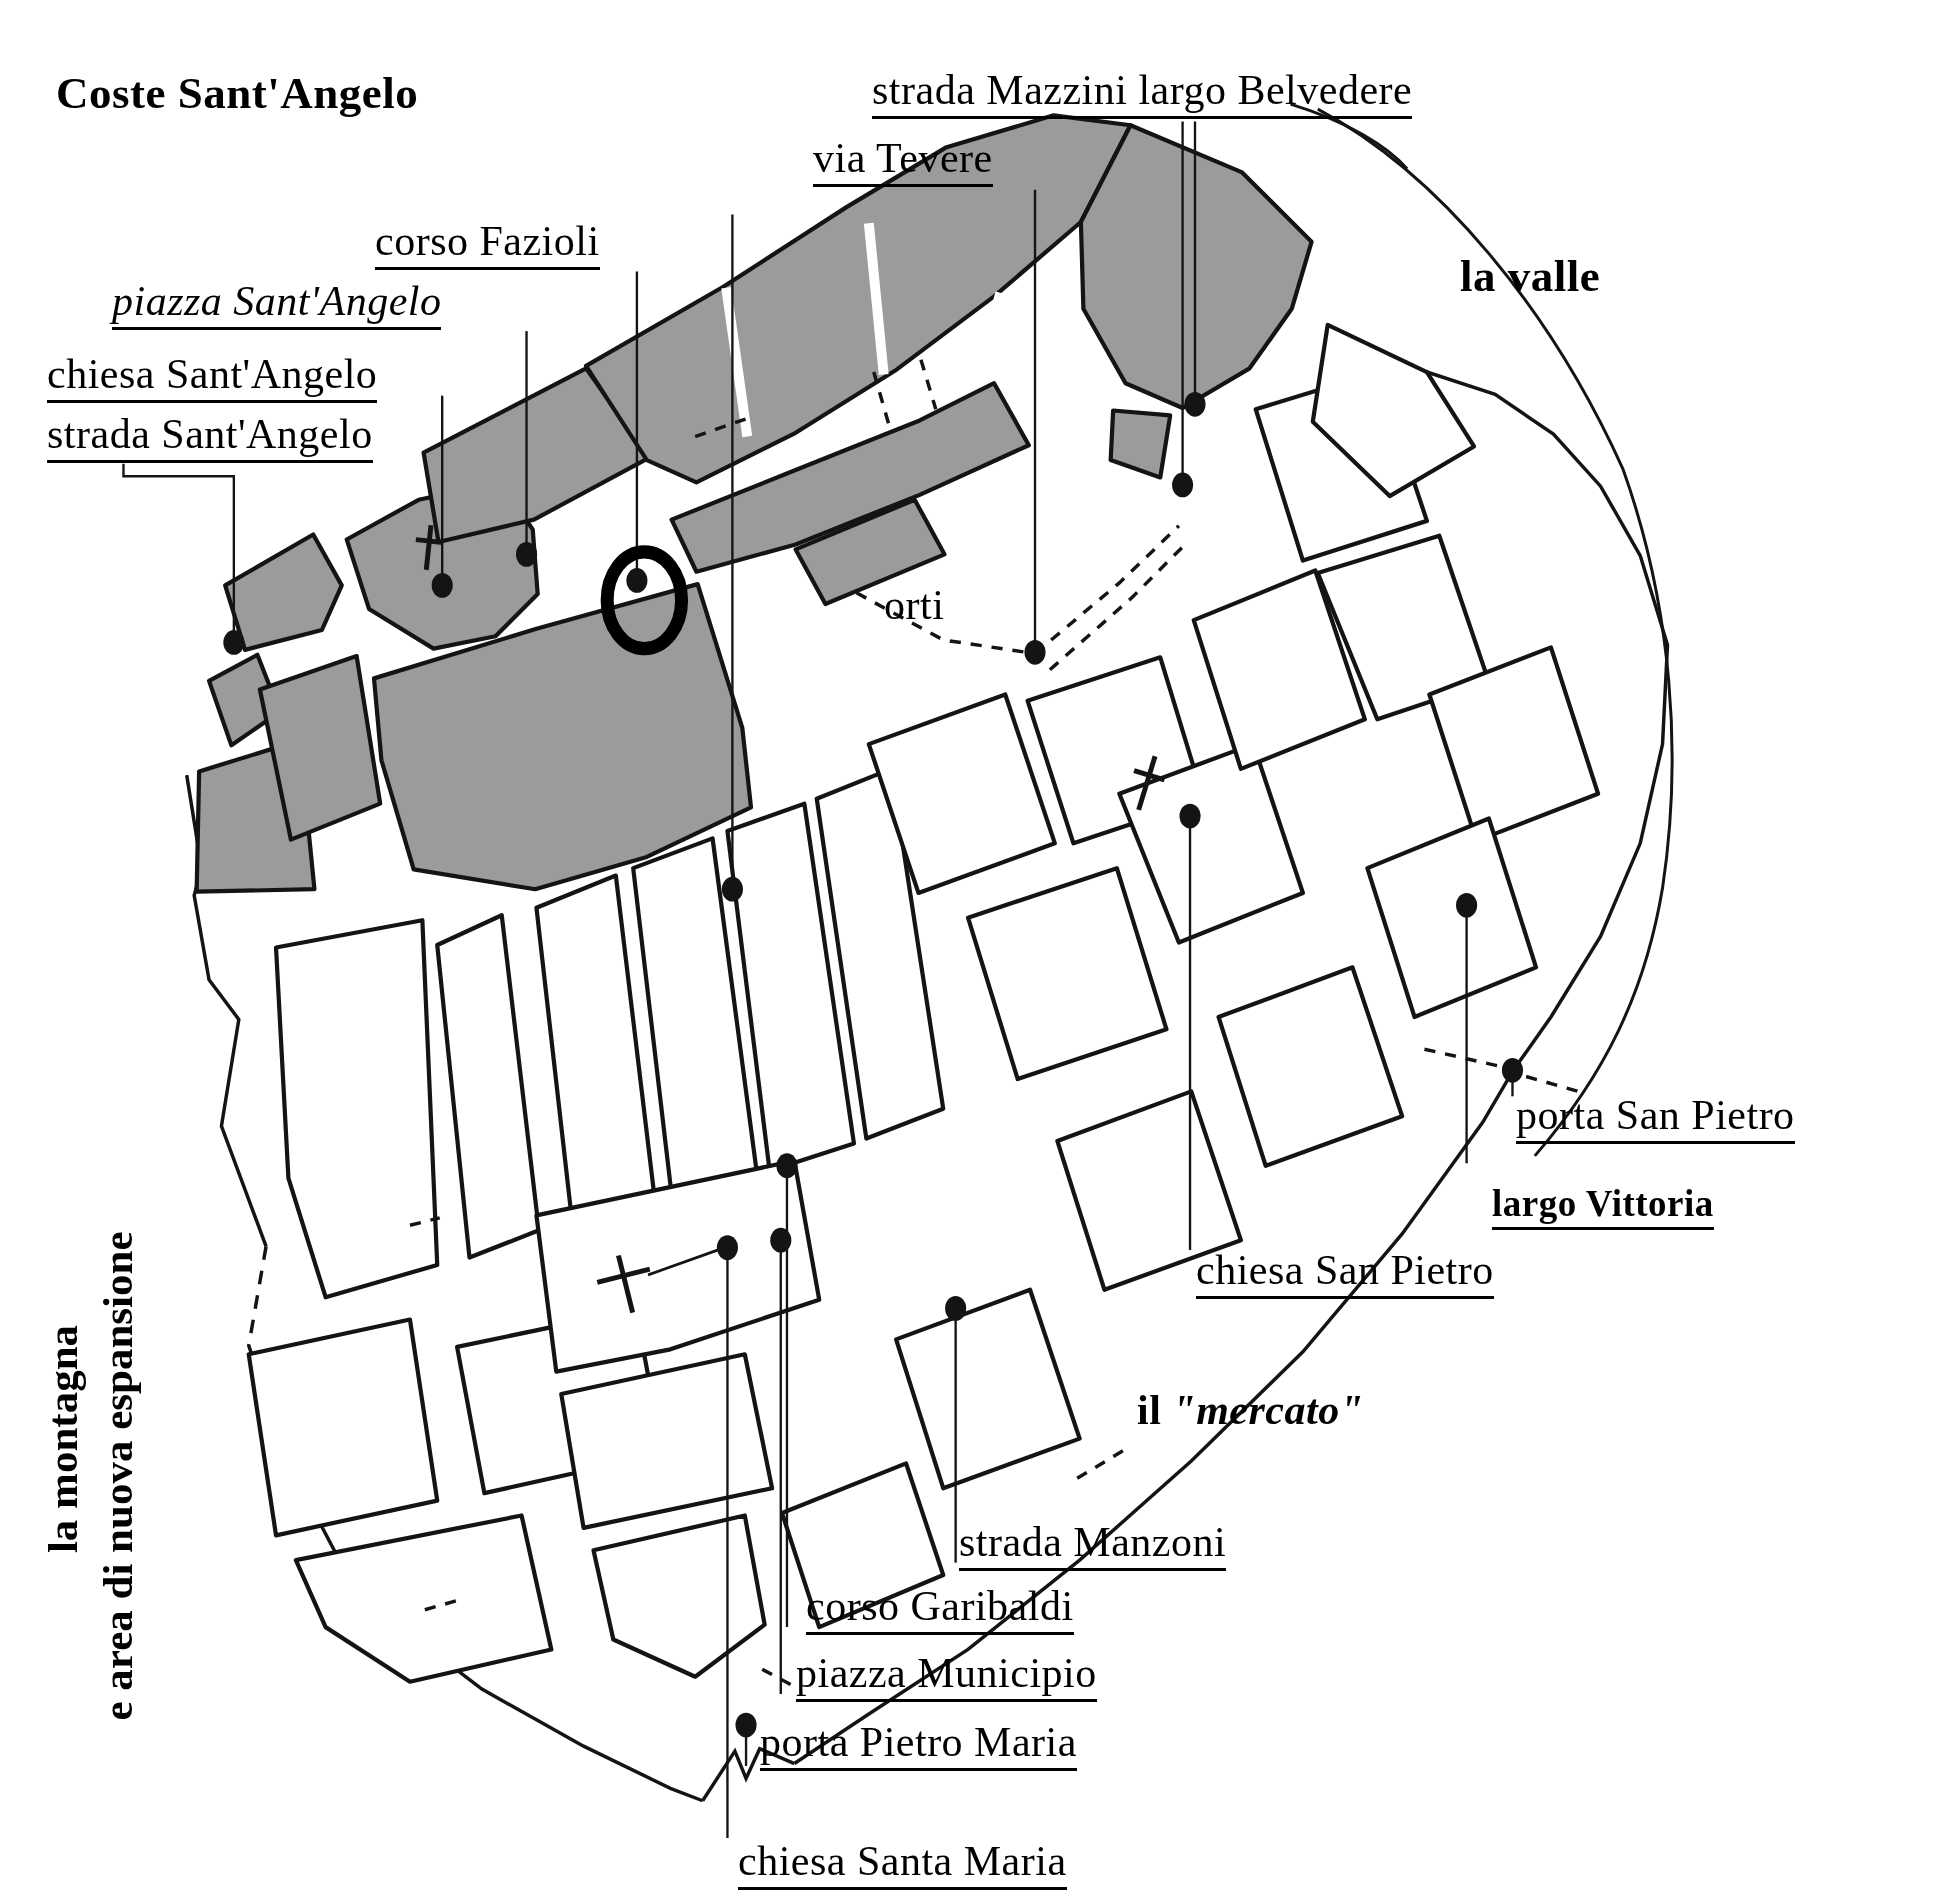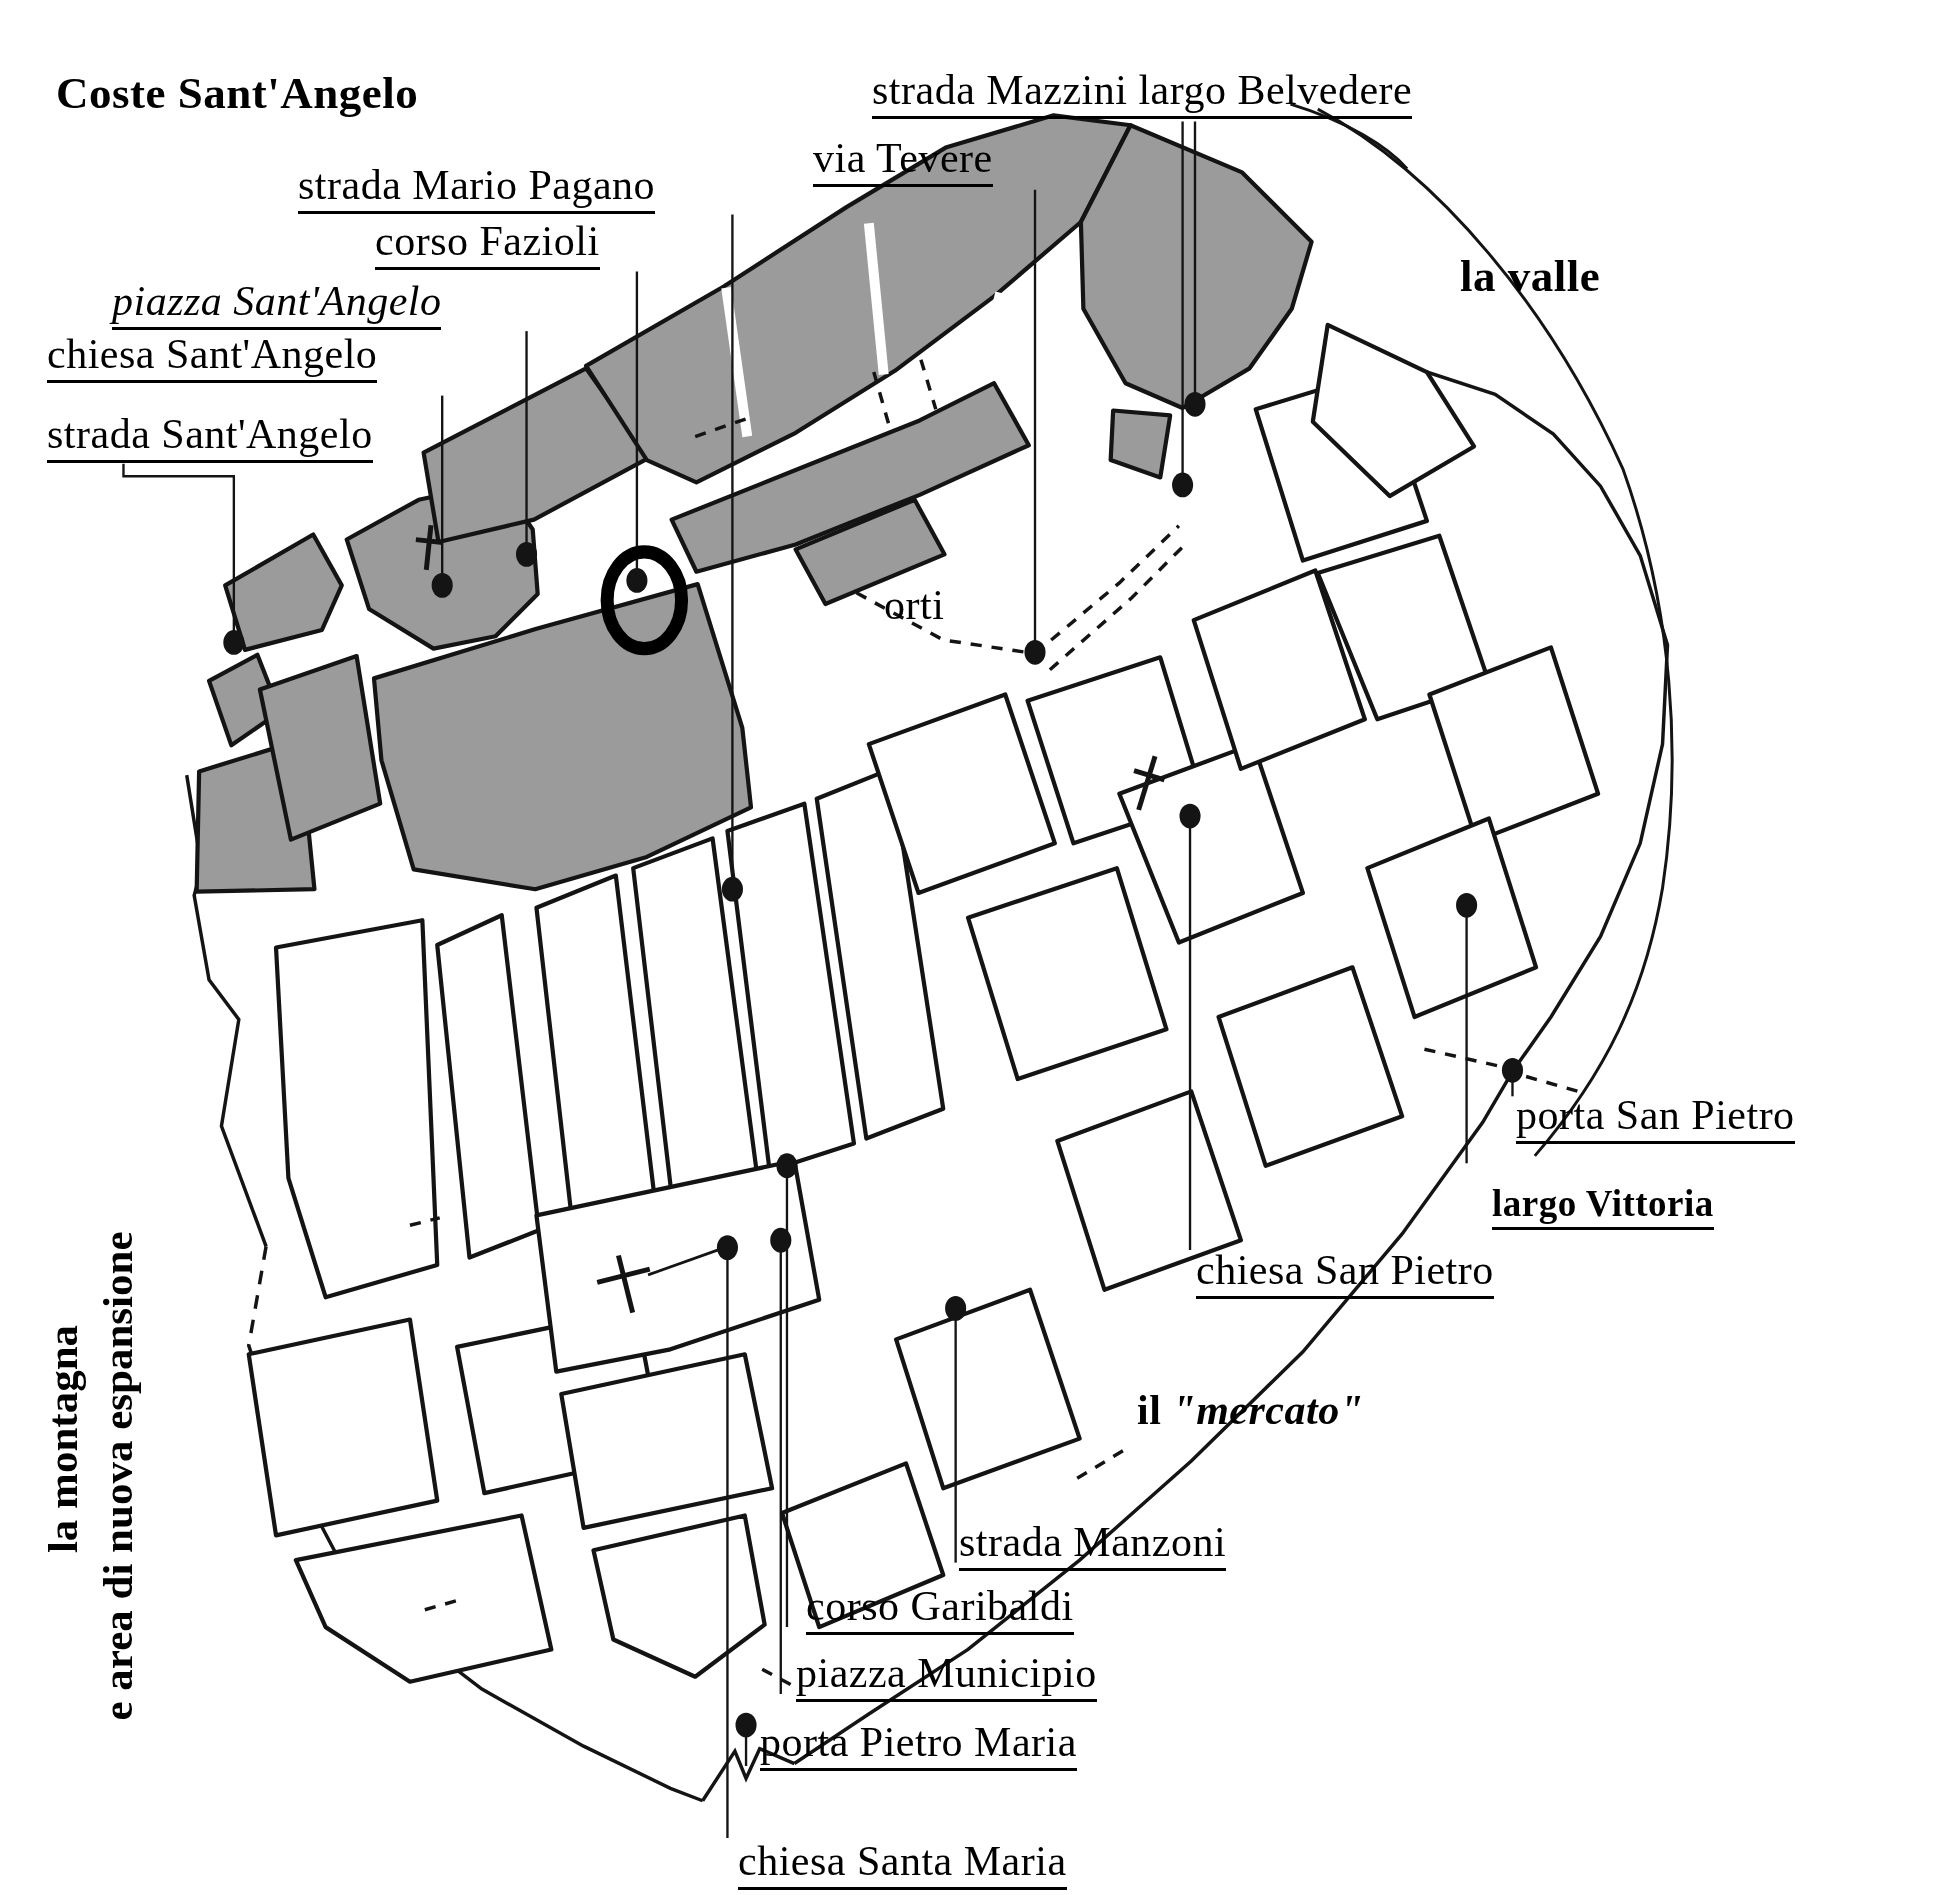--- a/index.html
+++ b/index.html
@@ -16,21 +16,21 @@
   .sz-small{font-size:37px;margin-top:24px;}
   .vlabel{position:absolute;font-weight:bold;font-size:43px;white-space:nowrap;
           transform:translate(-50%,-50%) rotate(-90deg);}
   
   #lbl-coste{left:56px;top:70px;}
   #lbl-mazzini{left:872px;top:68px;}
   #lbl-tevere{left:813px;top:136px;}
   #lbl-pagano{left:298px;top:163px;}
   #lbl-fazioli{left:375px;top:219px;}
   #lbl-piazza-sa{left:112px;top:279px;}
-  #lbl-chiesa-sa{left:47px;top:332px;}
+  #lbl-chiesa-sa{left:47px;top:352px;}
   #lbl-porta-sa{left:47px;top:412px;}
   #lbl-la-valle{left:1460px;top:253px;font-family:Liberation Serif, serif;}
   #lbl-orti{left:884px;top:583px;}
   #lbl-porta-sp{left:1516px;top:1093px;}
   #lbl-largo-v{left:1492px;top:1161px;}
   #lbl-chiesa-sp{left:1196px;top:1248px;}
   #lbl-mercato{left:1137px;top:1388px;}
   #lbl-manzoni{left:959px;top:1520px;}
   #lbl-garibaldi{left:806px;top:1584px;}
   #lbl-municipio{left:796px;top:1651px;}
@@ -172,21 +172,20 @@
         <ellipse cx="629" cy="1000" rx="8.5" ry="10" fill="#141414"></ellipse>
         <ellipse cx="586" cy="1006" rx="8.5" ry="10" fill="#141414"></ellipse>
         <ellipse cx="601" cy="1391" rx="8.5" ry="10" fill="#141414"></ellipse>
         <ellipse cx="519" cy="484" rx="30" ry="39" fill="none" stroke="#000000" stroke-width="10.5"></ellipse>
       </g>
   </svg>
 
   <div class="map-label u" id="lbl-mazzini"><span>strada Mazzini largo Belvedere</span></div>
   <div class="map-label bold sz-title" id="lbl-coste"><span>Coste Sant'Angelo</span></div>
   <div class="map-label u" id="lbl-tevere"><span>via Tevere</span></div>
-  <div class="map-label u" id="lbl-pagano"><span>strada Mario Pagano</span></div>
   <div class="map-label u" id="lbl-fazioli"><span>corso Fazioli</span></div>
   <div class="map-label u ital" id="lbl-piazza-sa"><span>piazza Sant'Angelo</span></div>
   <div class="map-label u" id="lbl-chiesa-sa"><span>chiesa Sant'Angelo</span></div>
   <div class="map-label u" id="lbl-porta-sa"><span>strada Sant'Angelo</span></div>
   <div class="map-label bold sz-title" id="lbl-la-valle"><span>la valle</span></div>
   <div class="map-label" id="lbl-orti"><span>orti</span></div>
   <div class="map-label u" id="lbl-porta-sp"><span>porta San Pietro</span></div>
   <div class="map-label u bold sz-small" id="lbl-largo-v"><span>largo Vittoria</span></div>
   <div class="map-label u" id="lbl-chiesa-sp"><span>chiesa San Pietro</span></div>
   <div class="map-label bold" id="lbl-mercato"><span>il </span><span class="ital">"mercato"</span></div>

